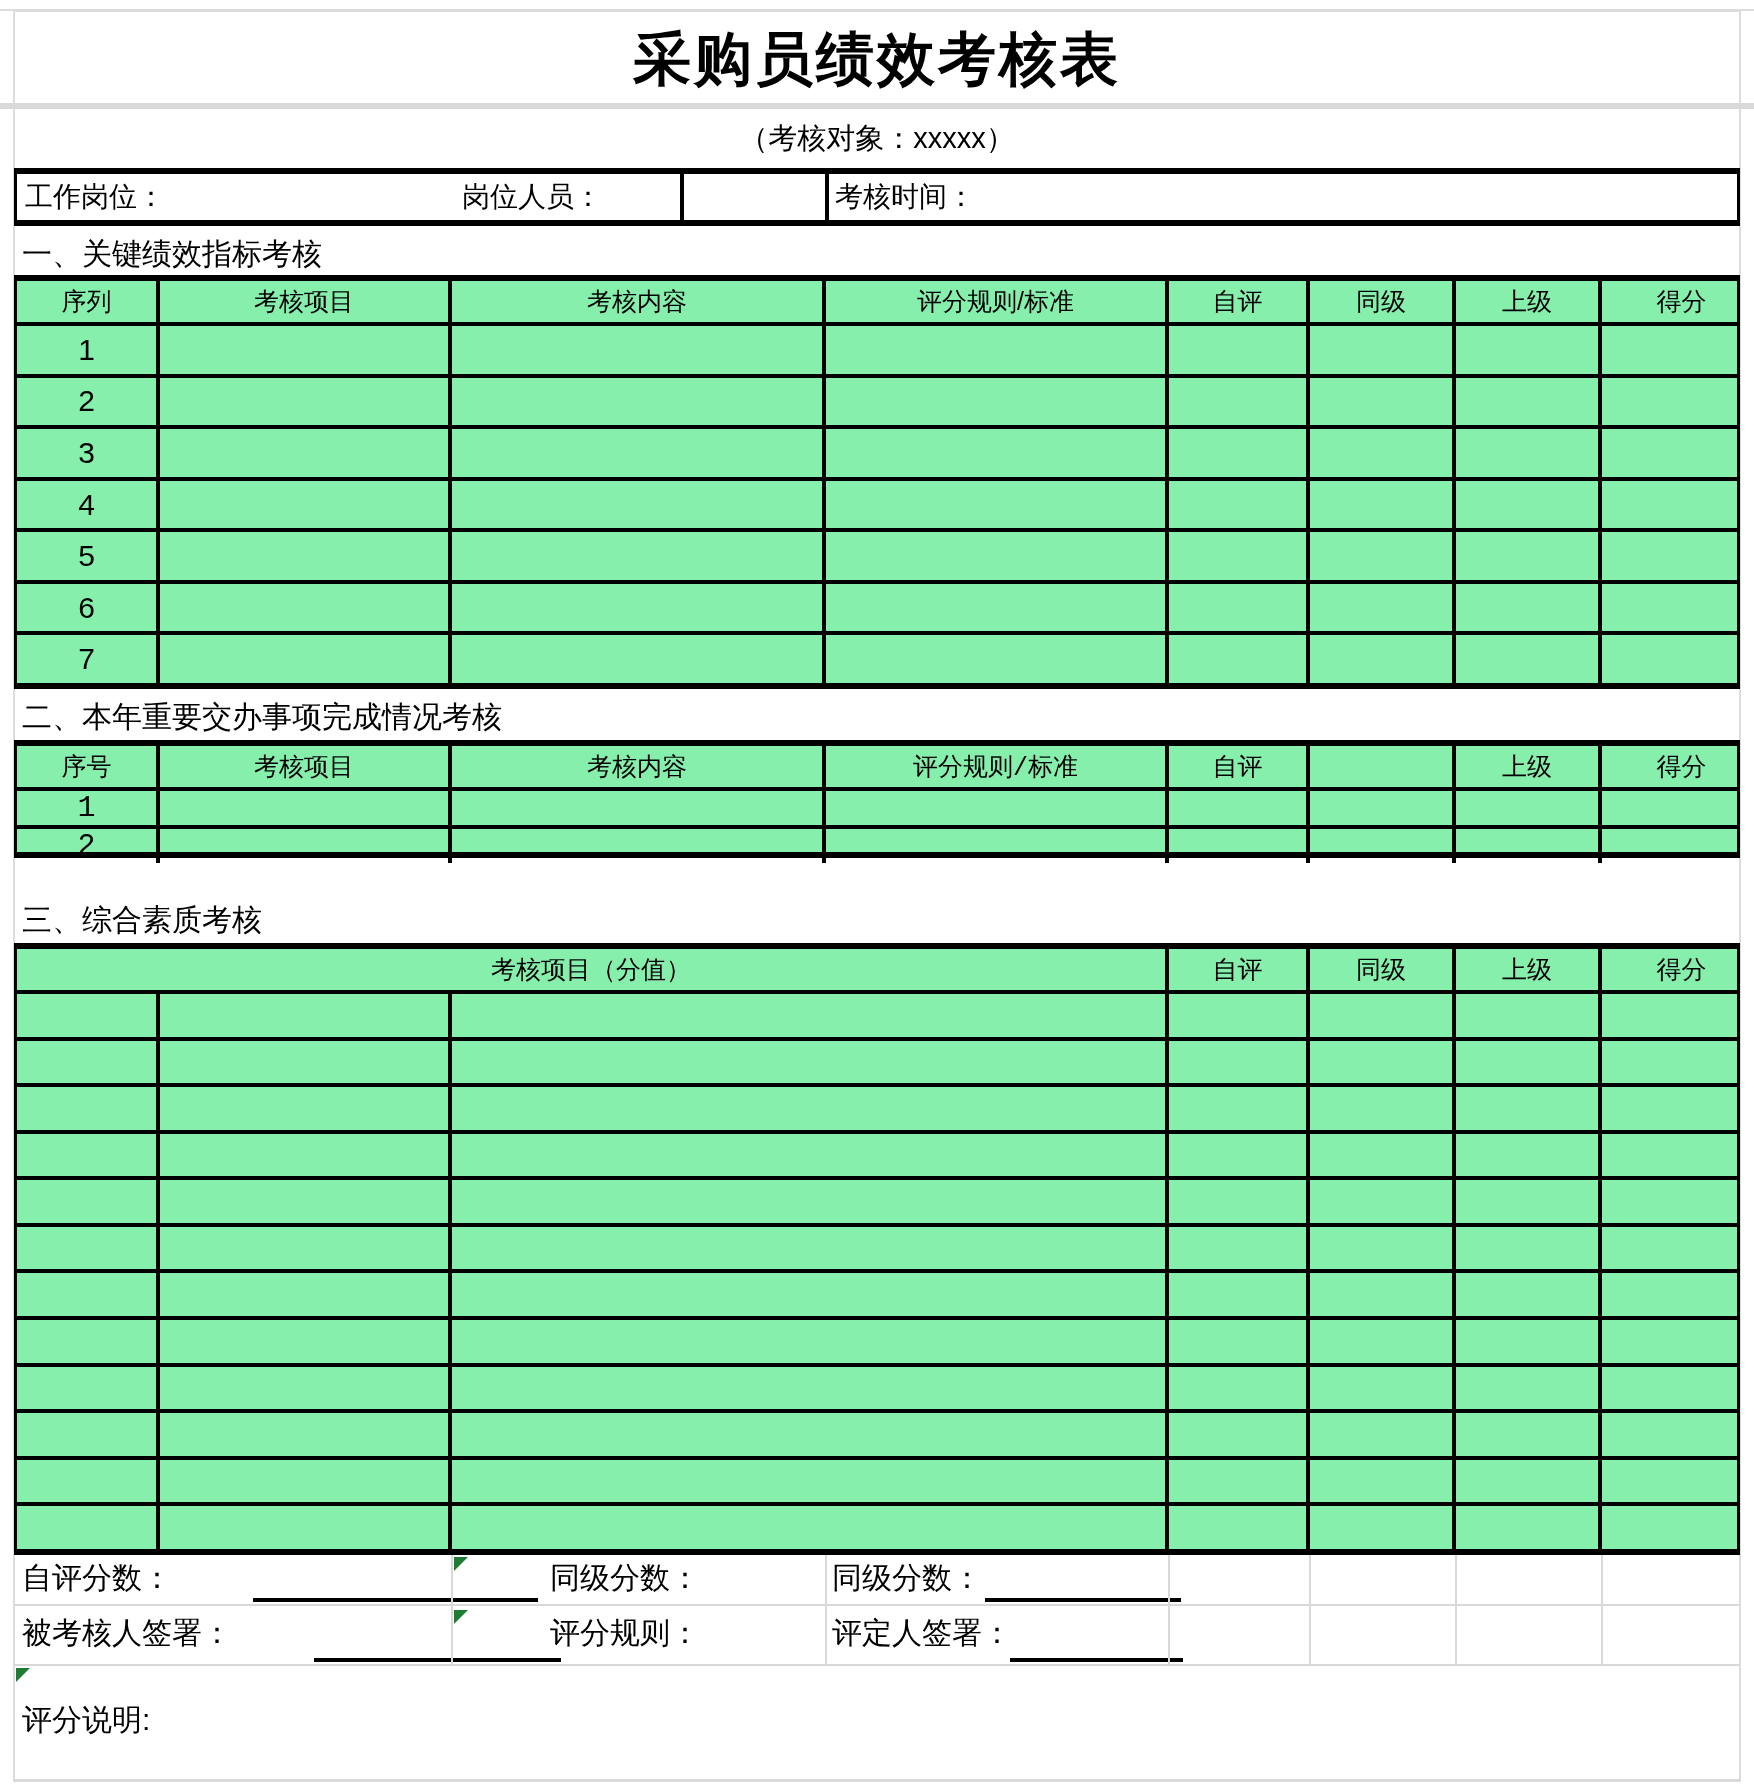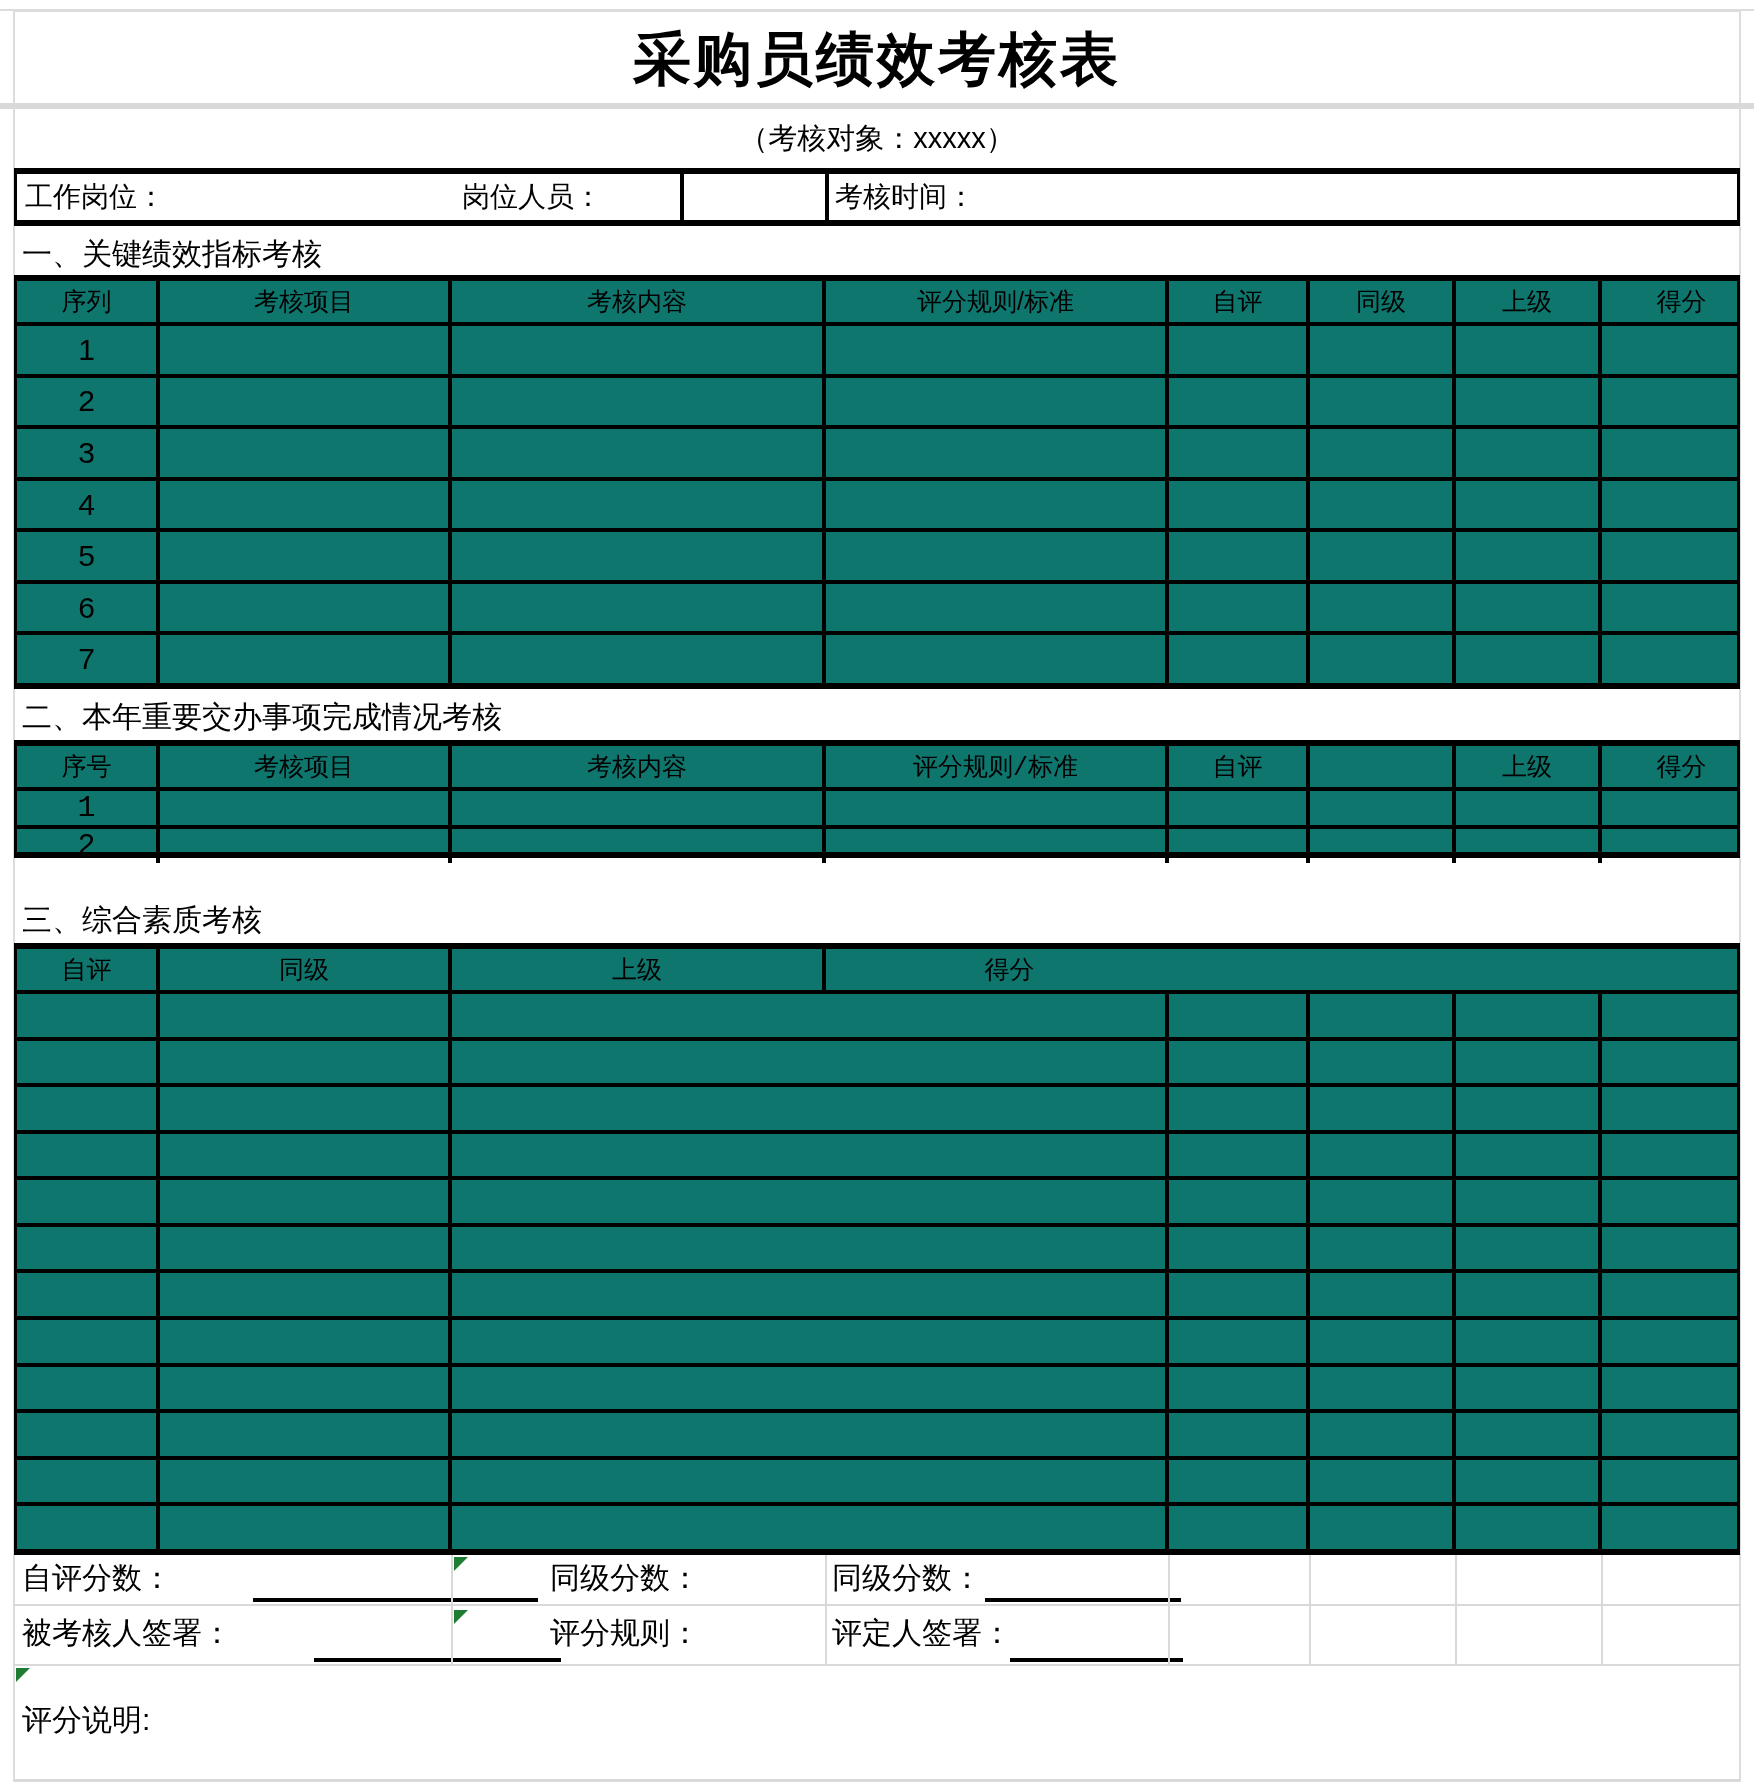--- a/index.html
+++ b/index.html
@@ -19,21 +19,21 @@
   #subtitle{left:0;top:109px;width:1754px;height:59px;line-height:59px;text-align:center;font-size:29px;}
   
   #info-row{left:14px;top:168px;width:1726px;height:58px;box-sizing:border-box;
     border-top:6px solid #000;border-bottom:6px solid #000;border-left:3px solid #000;border-right:3px solid #000;}
   .info-divider{position:absolute;top:0;bottom:0;width:4px;background:#000;}
   .info-label{position:absolute;top:0;height:46px;line-height:46px;font-size:28px;white-space:nowrap;}
   
   .band{position:absolute;left:22px;font-size:30px;white-space:nowrap;}
   
   .tbl{position:absolute;left:14px;width:1726px;box-sizing:border-box;
-    border:solid #000;border-width:6px 3px;display:flex;flex-direction:column;background:#0f766e;}
+    border:solid #000;border-width:6px 3px;display:flex;flex-direction:column;background:#86efac;}
   #table1{top:275px;height:414px;}
   #table2{top:740px;height:118px;font-family:Liberation Mono, monospace;}
   #table3{top:943px;height:612px;}
   .trow{display:grid;grid-template-columns:143px 292px 374px 343px 141px 146px 146px 1fr;
     border-bottom:4px solid #000;}
   .trow:last-child{border-bottom:none;}
   .trow.hdr{flex:0 0 45px;height:45px;box-sizing:border-box;}
   .trow.body{flex:1 1 auto;}
   .tc{border-right:4px solid #000;display:flex;align-items:center;justify-content:center;
     box-sizing:border-box;overflow:hidden;}
@@ -179,20 +179,21 @@
       <div class="tc"></div>
       <div class="tc"></div>
       <div class="tc"></div>
       <div class="tc"></div>
       <div class="tc"></div>
       <div class="tc"></div>
     </div>
   </div>
 <div class="tbl" id="table3">
     <div class="trow hdr">
+      <div class="tc hc" style="grid-column: span 4;">考核项目（分值）</div>
       <div class="tc hc">自评</div>
       <div class="tc hc">同级</div>
       <div class="tc hc">上级</div>
       <div class="tc hc">得分</div>
     </div>
     <div class="trow body">
       <div class="tc"></div>
       <div class="tc"></div>
       <div class="tc" style="grid-column: span 2;"></div>
       <div class="tc"></div>

